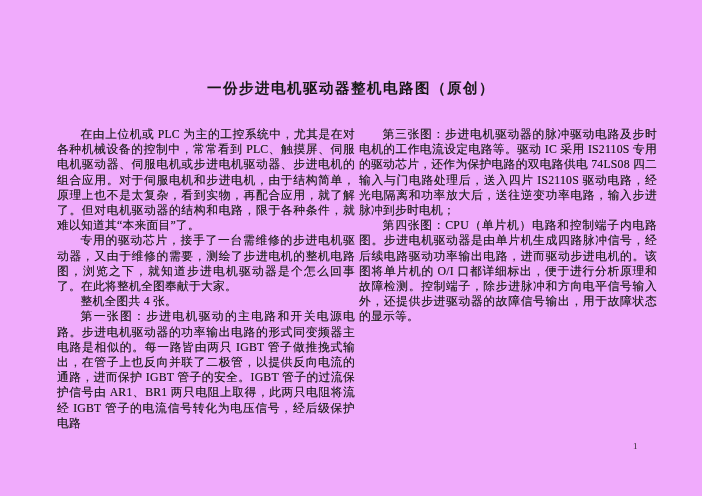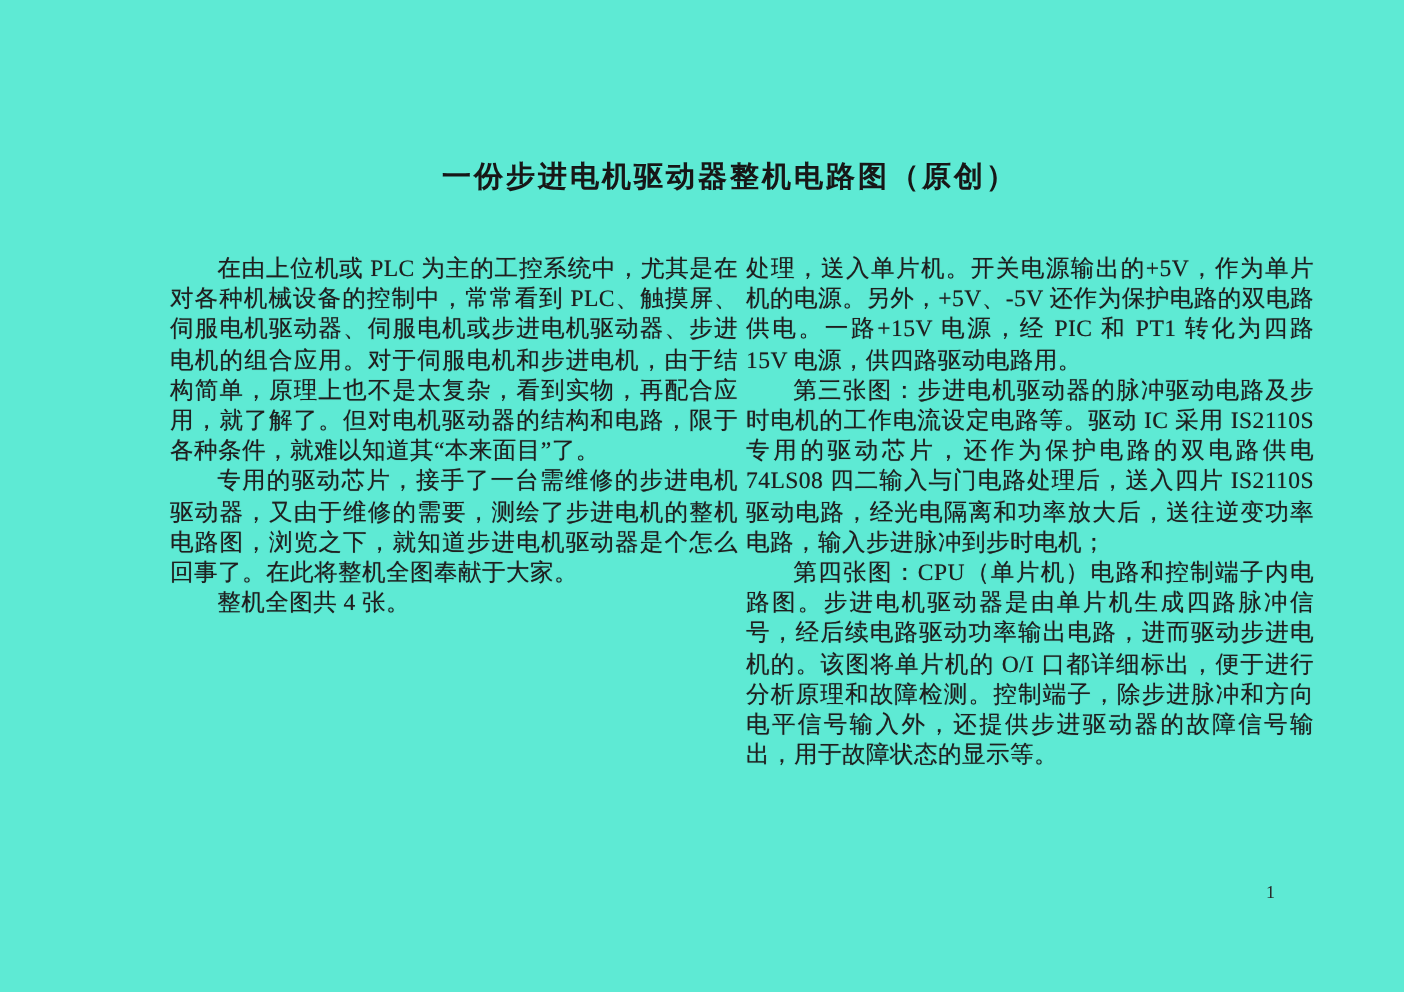--- a/index.html
+++ b/index.html
@@ -4,26 +4,25 @@
 <style>
   html, body {
     margin: 0;
     padding: 0;
     background: #ffffff;
   }
   .page {
     position: relative;
     width: 702px;
     height: 496px;
-    background: #5eead4;
+    background: #f0abfc;
     overflow: hidden;
     font-family: "Liberation Serif", "DejaVu Serif", serif;
     color: #1c1c1c;
     box-sizing: border-box;
-    padding-left: 28px;
   }
   .doc-title {
     margin: 0;
     padding-top: 79px;
     text-align: center;
     font-size: 14.5px;
     font-weight: bold;
     letter-spacing: 1.5px;
     color: #171717;
   }
@@ -64,24 +63,24 @@
 <div class="page">
 
   <h1 class="doc-title">一份步进电机驱动器整机电路图（原创）</h1>
 
   <div class="columns">
 
     <div class="col">
       <p class="para indent">在由上位机或 PLC 为主的工控系统中，尤其是在对各种机械设备的控制中，常常看到 PLC、触摸屏、伺服电机驱动器、伺服电机或步进电机驱动器、步进电机的组合应用。对于伺服电机和步进电机，由于结构简单，原理上也不是太复杂，看到实物，再配合应用，就了解了。但对电机驱动器的结构和电路，限于各种条件，就难以知道其“本来面目”了。</p>
       <p class="para indent">专用的驱动芯片，接手了一台需维修的步进电机驱动器，又由于维修的需要，测绘了步进电机的整机电路图，浏览之下，就知道步进电机驱动器是个怎么回事了。在此将整机全图奉献于大家。</p>
       <p class="para indent">整机全图共 4 张。</p>
+      <p class="para indent">第一张图：步进电机驱动的主电路和开关电源电路。步进电机驱动器的功率输出电路的形式同变频器主电路是相似的。每一路皆由两只 IGBT 管子做推挽式输出，在管子上也反向并联了二极管，以提供反向电流的通路，进而保护 IGBT 管子的安全。IGBT 管子的过流保护信号由 AR1、BR1 两只电阻上取得，此两只电阻将流经 IGBT 管子的电流信号转化为电压信号，经后级保护电路</p>
     </div>
 
     <div class="col">
-      <p class="para">处理，送入单片机。开关电源输出的+5V，作为单片机的电源。另外，+5V、-5V 还作为保护电路的双电路供电。一路+15V 电源，经 PIC 和 PT1 转化为四路 15V 电源，供四路驱动电路用。</p>
       <p class="para indent">第三张图：步进电机驱动器的脉冲驱动电路及步时电机的工作电流设定电路等。驱动 IC 采用 IS2110S 专用的驱动芯片，还作为保护电路的双电路供电 74LS08 四二输入与门电路处理后，送入四片 IS2110S 驱动电路，经光电隔离和功率放大后，送往逆变功率电路，输入步进脉冲到步时电机；</p>
       <p class="para indent">第四张图：CPU（单片机）电路和控制端子内电路图。步进电机驱动器是由单片机生成四路脉冲信号，经后续电路驱动功率输出电路，进而驱动步进电机的。该图将单片机的 O/I 口都详细标出，便于进行分析原理和故障检测。控制端子，除步进脉冲和方向电平信号输入外，还提供步进驱动器的故障信号输出，用于故障状态的显示等。</p>
     </div>
 
   </div>
 
   <div class="page-number">1</div>
 
 </div>
 

